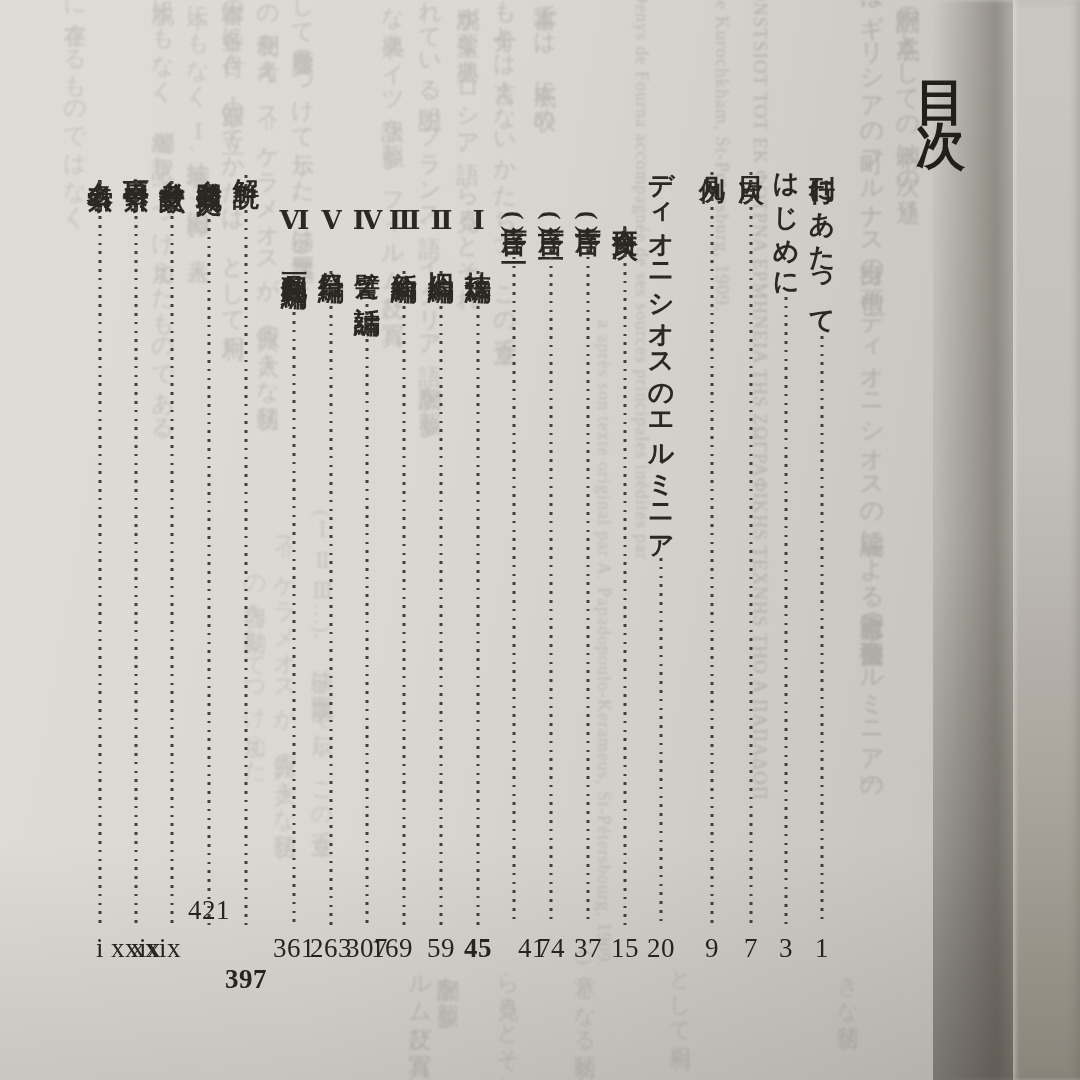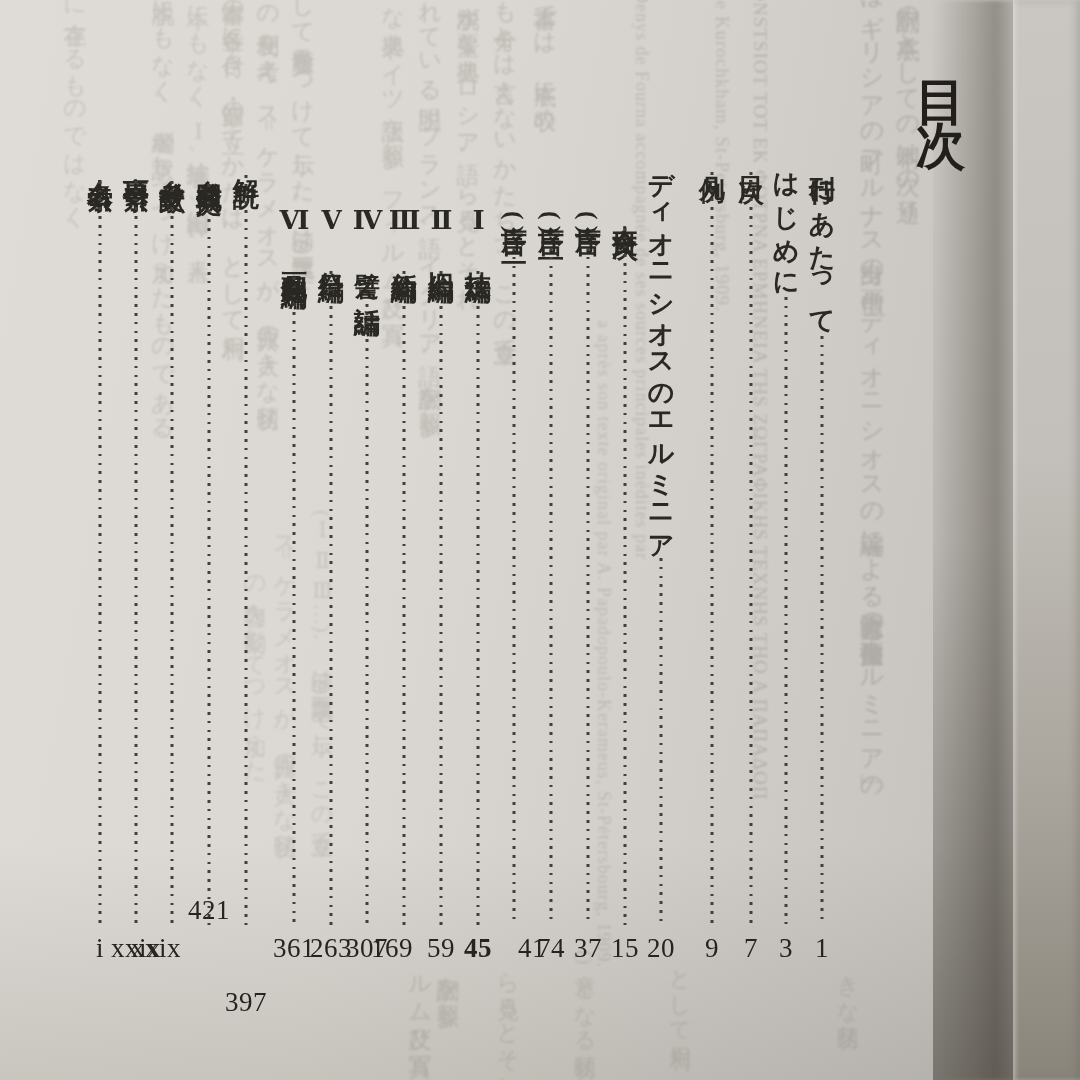--- a/index.html
+++ b/index.html
@@ -169,21 +169,21 @@
       <div class="pagenum" style="left: 331px; top: 933px;">263</div>
       <div class="entry" style="left: 294px; top: 205px; height: 720px;">
         <div class="vlabel"><span class="roman">Ⅵ</span>画像配列編</div>
         <div class="leader"></div>
       </div>
       <div class="pagenum" style="left: 294px; top: 933px;">361</div>
       <div class="entry" style="left: 246px; top: 158px; height: 767px;">
         <div class="vlabel">解説</div>
         <div class="leader"></div>
       </div>
-      <div class="pagenum" style="left: 246px; top: 987px;">397</div>
+      <div class="pagenum" style="left: 246px; top: 964px; font-weight: bold;">397</div>
       <div class="entry" style="left: 209px; top: 158px; height: 767px;">
         <div class="vlabel">参考図典拠</div>
         <div class="leader"></div>
       </div>
       <div class="pagenum" style="left: 209px; top: 895px;">421</div>
       <div class="entry" style="left: 172px; top: 158px; height: 767px;">
         <div class="vlabel">参考文献</div>
         <div class="leader"></div>
       </div>
       <div class="pagenum" style="left: 156px; top: 933px;">xxix</div>

